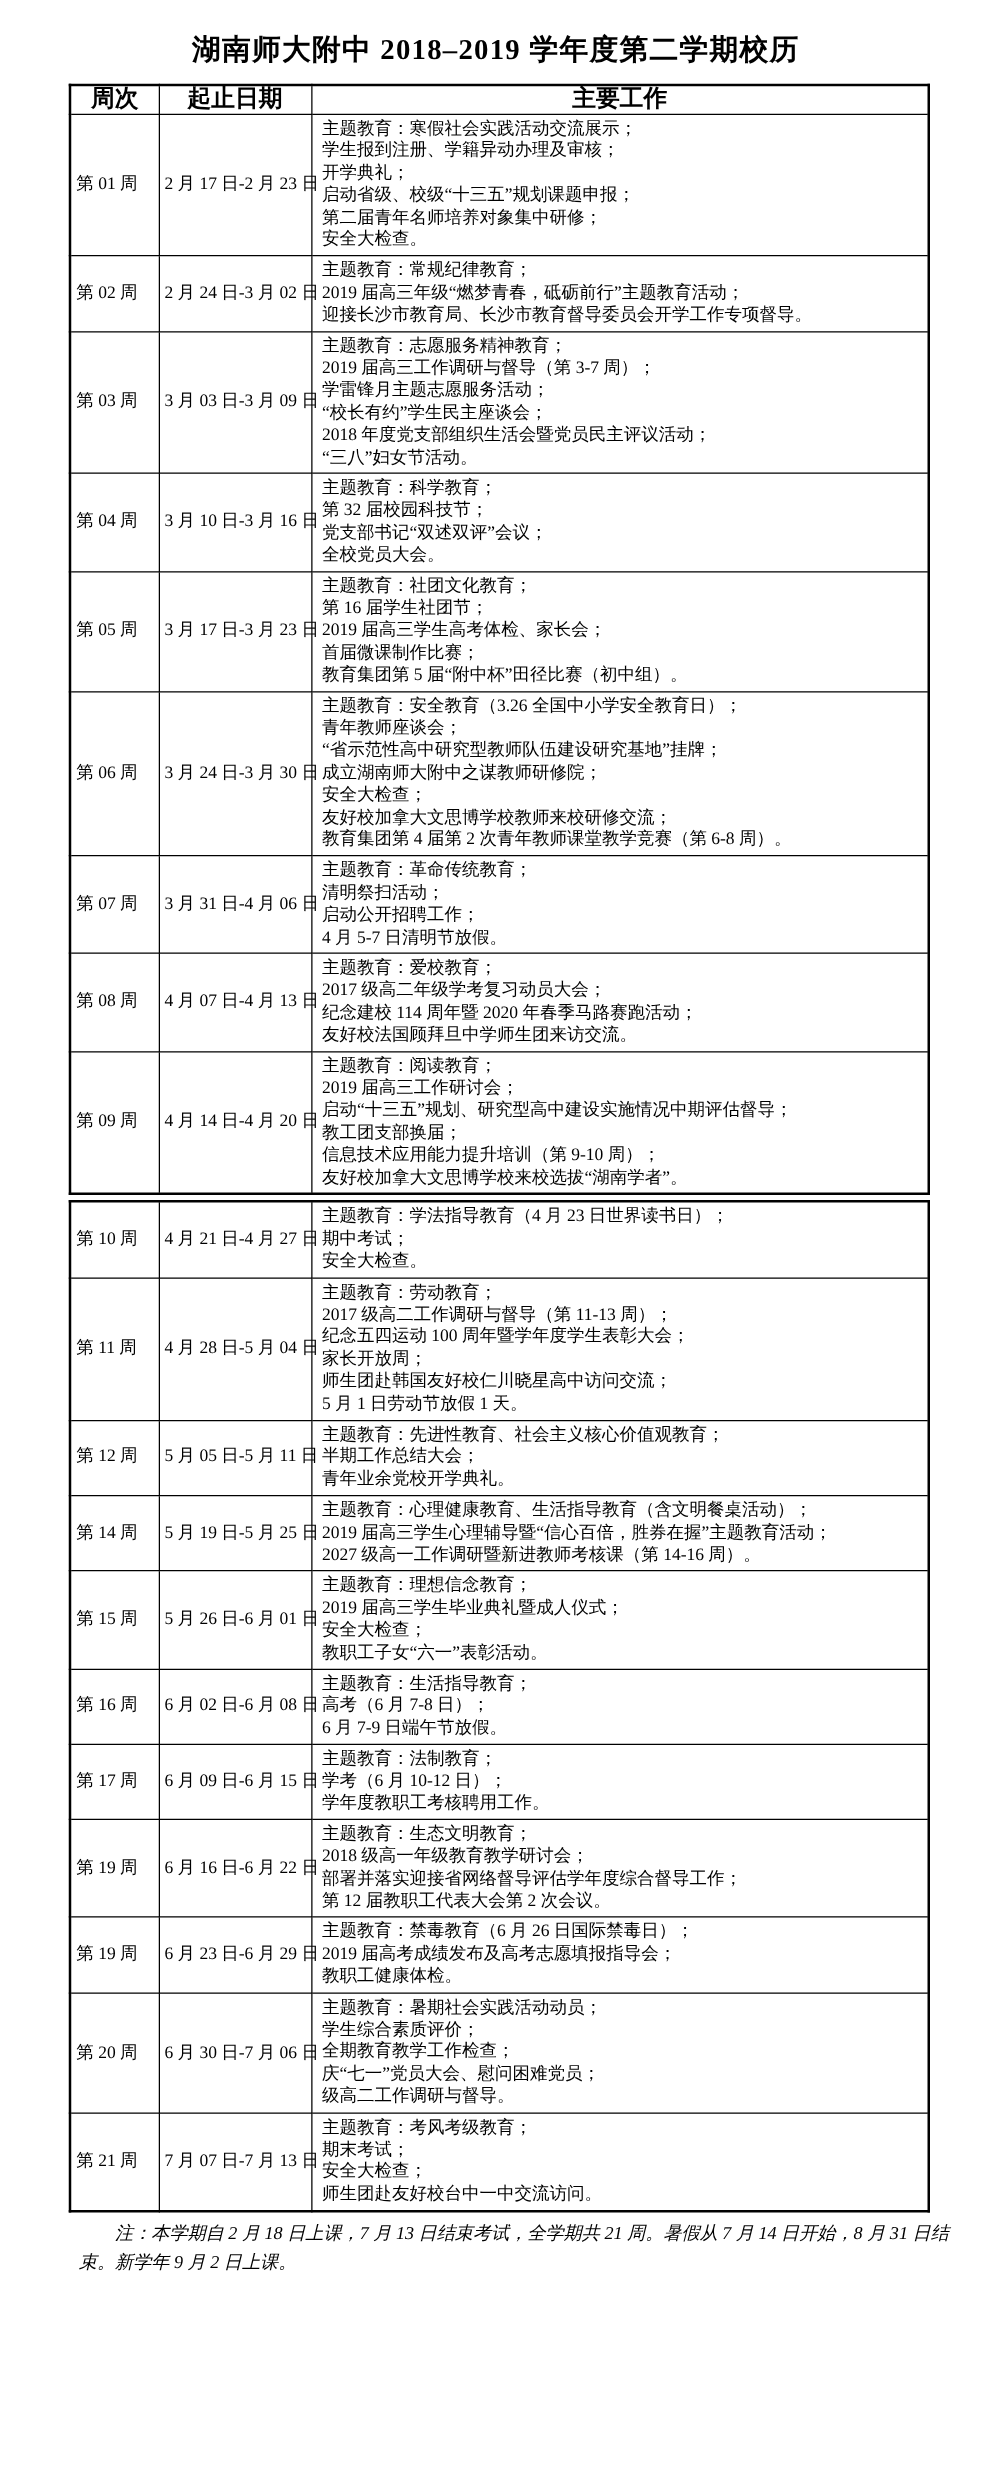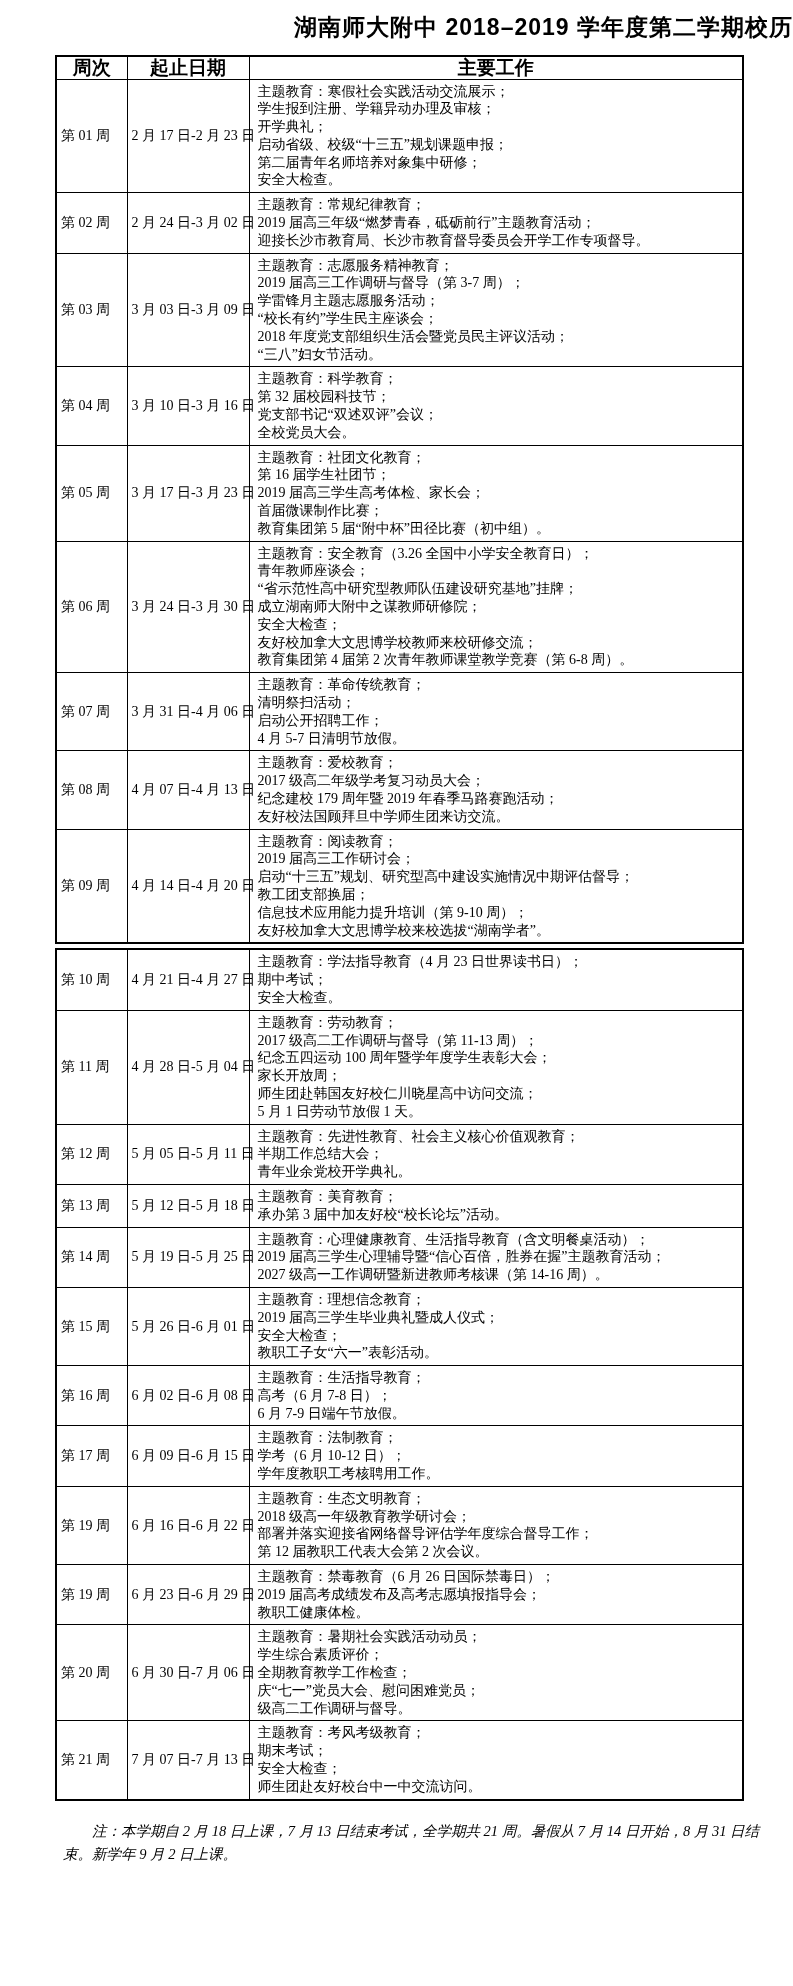--- a/index.html
+++ b/index.html
@@ -3,26 +3,26 @@
 <meta charset="utf-8">
 <style>
   html,body{margin:0;padding:0;background:#ffffff;}
   body{
     width:793px;
     font-family:"Liberation Serif","DejaVu Serif",serif;
     color:#000;
   }
   .page{width:793px;box-sizing:border-box;padding-top:12px;}
   h1.title{
-    margin:0 0 12px 0;
-    text-align:right;
+    margin:12px 0 12px 0;
+    text-align:center;
     font-size:23px;
     font-weight:bold;
     letter-spacing:1px;
-    font-family:Liberation Sans, sans-serif;
+    font-family:Liberation Serif, serif;
   }
   .cal-table{
     border-collapse:collapse;
     margin-left:55px;
     width:689px;
     table-layout:fixed;
     font-size:14px;
   }
   .cal-table.part2{margin-top:4px;}
   .cal-table th,.cal-table td{
@@ -32,21 +32,21 @@
     line-height:17.5px;
   }
   .cal-table{border:2px solid #000;}
   .col-week{width:71px;}
   .col-dates{width:122px;}
   th{font-weight:bold;font-size:19px;padding:4px 2px;}
   td.week-cell,td.dates-cell{text-align:left;white-space:nowrap;}
   td.tasks-cell{padding:3px 2px 3px 8px;}
   .task-line{line-height:17.8px;}
   .footnote{
-    margin:19px 6px 0 63px;
+    margin:6px 6px 0 63px;
     font-size:14.5px;
     line-height:23px;
     font-style:italic;
     text-indent:2em;
     font-family:"Liberation Serif","DejaVu Serif",serif;
   }
 </style>
 </head>
 <body>
 
@@ -151,21 +151,21 @@
             <div class="task-line">4 月 5-7 日清明节放假。</div>
           </td>
   </tr>
 
   <tr>
     <td class="week-cell">第 08 周</td>
     <td class="dates-cell">4 月 07 日-4 月 13 日</td>
     <td class="tasks-cell">
             <div class="task-line">主题教育：爱校教育；</div>
             <div class="task-line">2017 级高二年级学考复习动员大会；</div>
-            <div class="task-line">纪念建校 179 周年暨 2019 年春季马路赛跑活动；</div>
+            <div class="task-line">纪念建校 114 周年暨 2020 年春季马路赛跑活动；</div>
             <div class="task-line">友好校法国顾拜旦中学师生团来访交流。</div>
           </td>
   </tr>
 
   <tr>
     <td class="week-cell">第 09 周</td>
     <td class="dates-cell">4 月 14 日-4 月 20 日</td>
     <td class="tasks-cell">
             <div class="task-line">主题教育：阅读教育；</div>
             <div class="task-line">2019 届高三工作研讨会；</div>
@@ -211,28 +211,20 @@
   <tr>
     <td class="week-cell">第 12 周</td>
     <td class="dates-cell">5 月 05 日-5 月 11 日</td>
     <td class="tasks-cell">
             <div class="task-line">主题教育：先进性教育、社会主义核心价值观教育；</div>
             <div class="task-line">半期工作总结大会；</div>
             <div class="task-line">青年业余党校开学典礼。</div>
           </td>
   </tr>
 
-  <tr>
-    <td class="week-cell">第 13 周</td>
-    <td class="dates-cell">5 月 12 日-5 月 18 日</td>
-    <td class="tasks-cell">
-            <div class="task-line">主题教育：美育教育；</div>
-            <div class="task-line">承办第 3 届中加友好校“校长论坛”活动。</div>
-          </td>
-  </tr>
 
   <tr>
     <td class="week-cell">第 14 周</td>
     <td class="dates-cell">5 月 19 日-5 月 25 日</td>
     <td class="tasks-cell">
             <div class="task-line">主题教育：心理健康教育、生活指导教育（含文明餐桌活动）；</div>
             <div class="task-line">2019 届高三学生心理辅导暨“信心百倍，胜券在握”主题教育活动；</div>
             <div class="task-line">2027 级高一工作调研暨新进教师考核课（第 14-16 周）。</div>
           </td>
   </tr>

